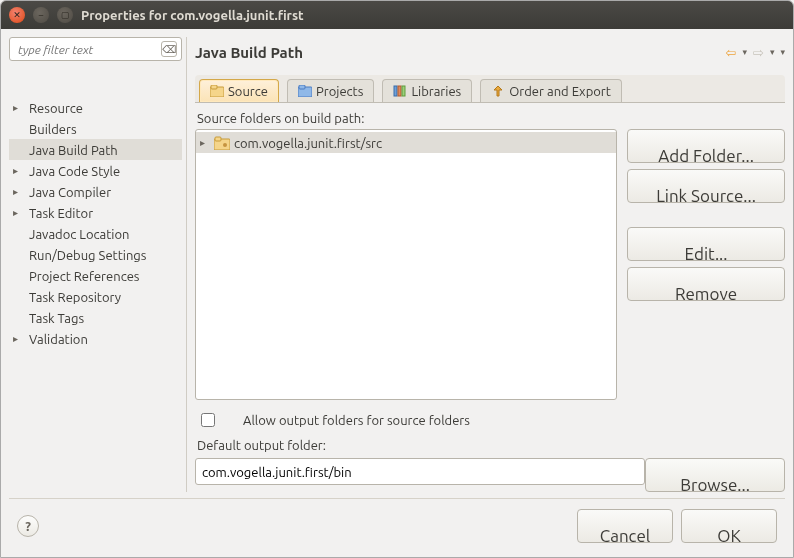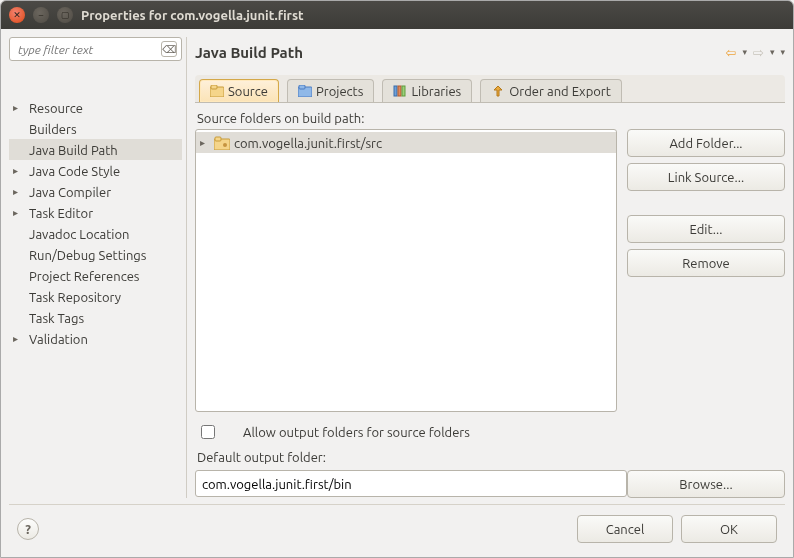--- a/index.html
+++ b/index.html
@@ -174,41 +174,41 @@
   .btn-col {
     width: 158px;
     display: flex; flex-direction: column; gap: 6px;
   }
   .btn-col .spacer { height: 12px; }
   .btn {
     height: 28px;
     border: 1px solid #b8b4aa;
     border-radius: 4px;
     background: linear-gradient(to bottom, #fafaf8, #eceae4);
-    font-family: inherit; font-size: 13px; color: #3c3b37;
-    cursor: pointer;
-    padding: 4px 8px;
+    font-family: inherit; font-size: 17px; color: #3c3b37;
+    cursor: pointer;
+    padding: 16px 8px;
   }
 
   .checkbox-row {
     display: flex; align-items: center; gap: 25px;
     margin: 10px 0 6px 2px;
   }
   .checkbox-row input { width: 14px; height: 14px; }
 
   .output-row {
     display: flex; gap: 0; margin-top: 2px;
   }
   .output-row input[type=text] {
     flex: 1; height: 27px;
     border: 1px solid #b8b4aa; border-radius: 3px;
     background: #fff; padding: 0 6px;
     font-family: inherit; font-size: 13px;
   }
-  .output-row .btn { width: 158px; }
+  .output-row .btn { width: 140px; }
 
   
   .footer {
     display: flex; align-items: center;
     padding: 10px 8px 6px 8px;
     gap: 8px;
     border-top: 1px solid #d6d2c9;
     margin-top: 6px;
   }
   .help-icon {

